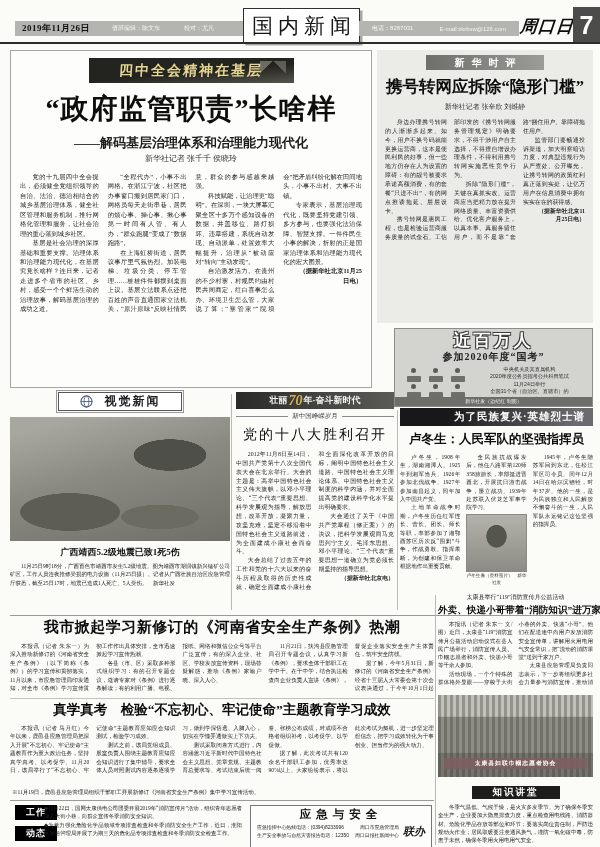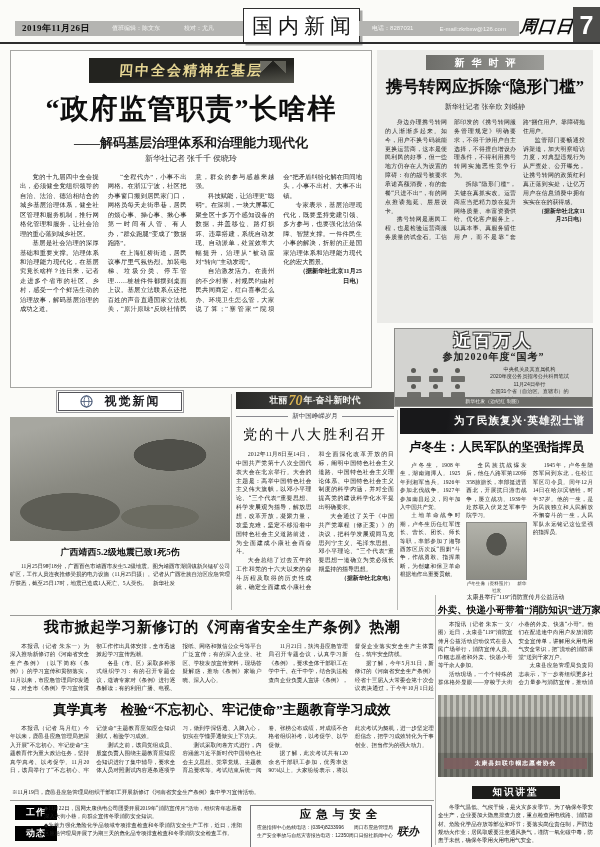--- a/index.html
+++ b/index.html
@@ -93,21 +93,21 @@
   .ann-banner { height:17px; background:linear-gradient(90deg,#2a2a28,#5a5a56);
     display:flex; align-items:center; justify-content:center; gap:1px; color:#f2f2ef; }
   .ann-banner .b-sm { font-size:9px; font-weight:bold; }
   .ann-banner .b-70 { font-size:14px; font-weight:bold; color:#d9b352; font-style:italic; }
   .ann-sub { display:flex; align-items:center; gap:4px; margin-top:3px; color:#44444a; font-size:6.5px; }
   .ann-sub:before,.ann-sub:after { content:""; flex:1; height:1px; background:#8a8a90; }
   .ann-headline { text-align:center; font-size:14px; font-weight:normal; letter-spacing:2px; margin-top:5px; color:#0e0e0e; }
   .ann-body { margin-top:6px; height:153px; column-count:2; column-gap:7px; font-size:5.9px; }
   
   .hero-box { position:absolute; left:400px; top:408px; width:193px; height:204px; }
-  .hero-banner { height:26px; background:linear-gradient(100deg,#18181a 25%,#6a6a70 90%);
+  .hero-banner { height:18px; background:linear-gradient(100deg,#18181a 25%,#6a6a70 90%);
     color:#fdfdfb; font-size:10.5px; font-weight:bold; letter-spacing:1px;
     display:flex; align-items:center; justify-content:flex-end; padding-right:8px; }
   .hero-headline { text-align:center; font-size:12.5px; font-weight:bold; margin-top:5px; color:#0d0d0d;
     font-family:"Liberation Sans",sans-serif; }
   .hero-body { margin-top:5px; height:162px; column-count:3; column-gap:6px; font-size:5.6px; }
   .col-photo { break-inside:avoid; width:100%; margin:2px 0; }
   .col-photo .ph { width:100%; height:58px;
     background:radial-gradient(ellipse 18px 20px at 50% 38%,#55554f 55%,transparent 58%),
     linear-gradient(180deg,#b3b3ab,#8c8c84); border:1px solid #8a8a86; }
   .col-photo-cap { font-size:4.6px; text-align:center; color:#333; margin-top:1px; }
@@ -139,21 +139,21 @@
   
   .work-labels { position:absolute; left:15px; top:805px; }
   .work-label { width:42px; height:15px; background:#000000; color:#fff; font-size:9px; font-weight:bold;
     display:flex; align-items:center; justify-content:center; letter-spacing:1px; margin-bottom:6px; }
   .work-items { position:absolute; left:44px; top:804px; width:198px; font-size:5.4px;
     line-height:1.5; text-align:justify; color:#222; }
   .work-items p { margin:0 0 1px; }
   .emg-box { position:absolute; left:250px; top:805px; width:182px; height:56px;
     border:1px solid #77777a; padding:1px 6px; background:#fdfdfb; }
   .emg-title { text-align:center; font-size:11.5px; font-weight:bold; letter-spacing:5px; color:#111; }
-  .emg-row { display:flex; align-items:center; margin-top:2px; }
+  .emg-row { display:flex; justify-content:space-between; align-items:center; margin-top:2px; }
   .emg-left { font-size:4.9px; color:#222; line-height:1.6; font-family:"Liberation Sans",sans-serif; }
   .emg-orgs { font-size:4.9px; text-align:right; color:#222; line-height:1.5; }
   .emg-joint { font-size:11px; font-weight:bold; font-style:italic; margin-left:4px; color:#1a1a1a; }
 </style>
 </head>
 <body>
 
 <div class="page">
 
   <div class="mh-bar" id="mh-bar-left">

